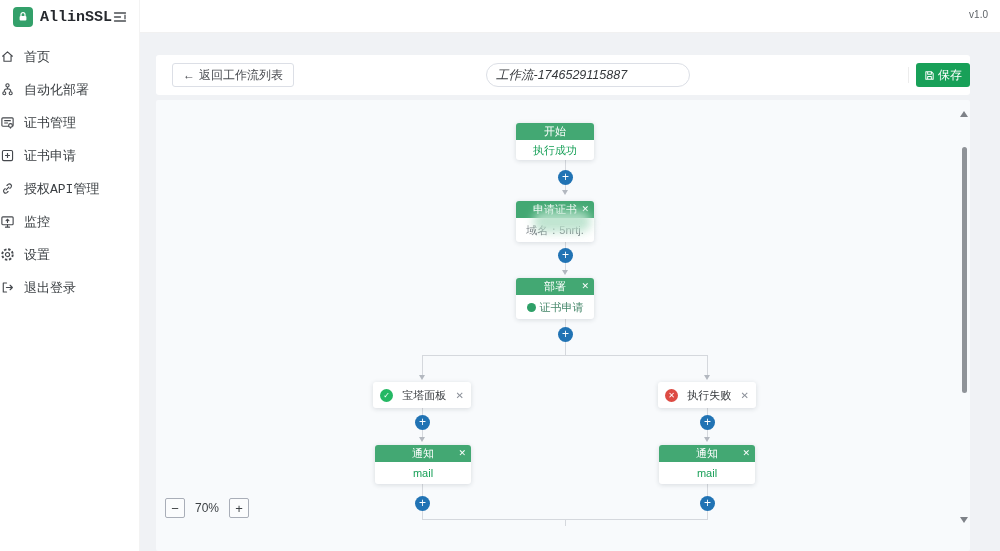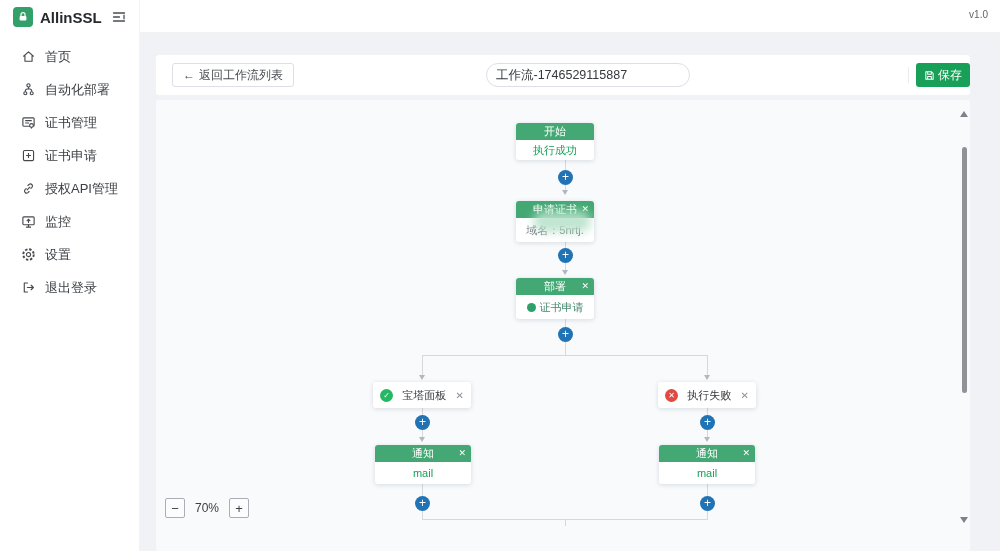--- a/index.html
+++ b/index.html
@@ -6,42 +6,42 @@
   html,body { width:1000px; height:551px; overflow:hidden;
     font-family:"Liberation Sans","DejaVu Sans",sans-serif; background:#f0f2f5; }
 
   
   .header { position:absolute; left:0; top:0; width:1000px; height:33px;
     background:#fff; border-bottom:1px solid #f1f1f1; z-index:5; }
   .version { position:absolute; right:12px; top:9px; font-size:10px; color:#5f6368; }
 
   
   .sidebar { position:absolute; left:0; top:0; width:140px; height:551px;
-    background:#fff; z-index:6; border-right:1px solid #f3f3f3; }
+    background:#fff; z-index:6; border-right:1px solid #f3f3f3;font-family:Liberation Mono, monospace; }
   .logo-row { display:flex; align-items:center; height:34px; padding:0 12px 0 13px; }
   .logo-badge { width:20px; height:20px; border-radius:4px; background:#33a06a;
     display:flex; align-items:center; justify-content:center; flex:0 0 auto; }
   .logo-text { font-size:15px; font-weight:bold; color:#26292e; margin-left:7px; flex:1; }
   .collapse-btn { width:16px; height:16px; color:#4a4d52; cursor:pointer; }
   .menu { margin-top:6px; }
-  .menu-item { display:flex; align-items:center; height:33px; padding-left:21px;
+  .menu-item { display:flex; align-items:center; height:33px; 
     font-size:13px; color:#3c4044; cursor:pointer; }
   .menu-item .mi-icon { width:15px; height:15px; margin-right:9px; color:#45484d; flex:0 0 auto; }
 
   
   .main { position:absolute; left:140px; top:33px; width:860px; height:518px; background:#f0f2f5; }
 
   .toolbar-card { position:absolute; left:16px; top:22px; width:814px; height:40px;
     background:#fff; border-radius:3px; }
   .back-btn { position:absolute; left:16px; top:8px; height:24px; padding:0 10px;
     border:1px solid #dcdfe6; border-radius:3px; background:#fff; font-size:12px;
     color:#4a4d52; display:flex; align-items:center; gap:4px; cursor:pointer; }
   .wf-name-input { position:absolute; left:330px; top:8px; width:204px; height:24px;
     border:1px solid #dcdfe6; border-radius:12px; padding:0 9px; font-size:12.5px;
-    color:#35383c; outline:none; font-family:inherit; }
+    color:#35383c; outline:none; font-family:inherit;font-style:italic; }
   .toolbar-divider { position:absolute; left:752px; top:12px; width:1px; height:16px; background:#ececec; }
   .save-btn { position:absolute; left:760px; top:8px; width:54px; height:24px;
     background:#18a058; border:none; border-radius:3px; color:#fff; font-size:12px;
     display:flex; align-items:center; justify-content:center; gap:3px; cursor:pointer; }
 
   
   .canvas { position:absolute; left:16px; top:67px; width:814px; height:451px;
     background:#f8fafc; border-radius:2px; overflow:hidden; }
 
   .vline { position:absolute; width:1px; background:#d5d8dd; }

